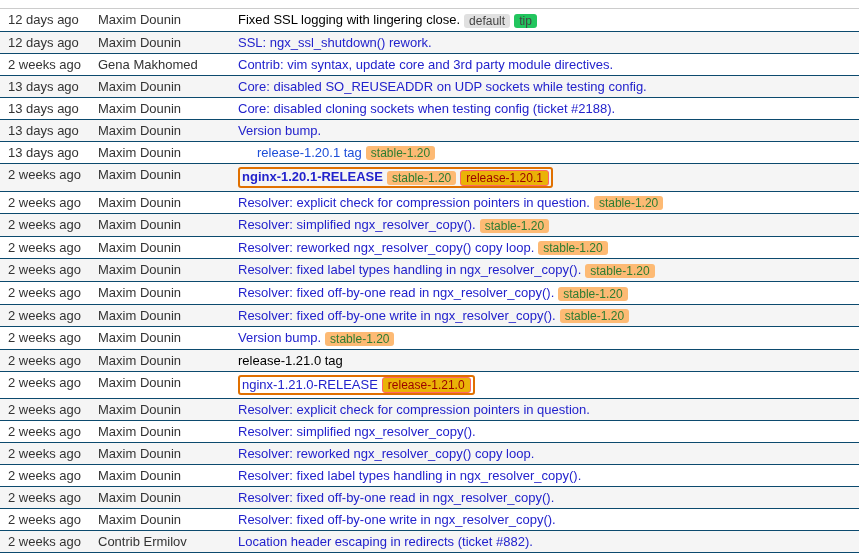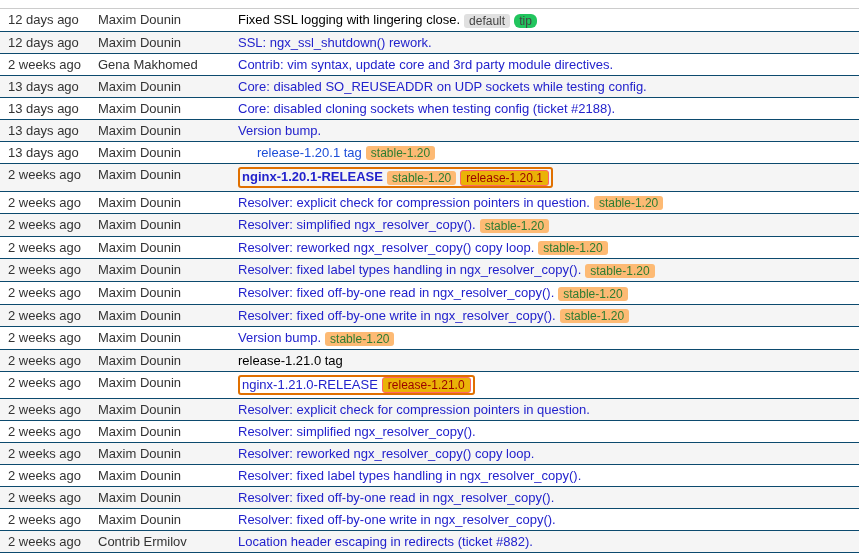--- a/index.html
+++ b/index.html
@@ -42,21 +42,21 @@
       display: inline-block;
       background: #e0e0e0;
       color: #555;
       border-radius: 3px;
       padding: 0px 5px;
       font-size: 12px;
       margin-left: 4px;
       vertical-align: middle;
     }
     .tag-badge.default { background: #e0e0e0; color: #444; }
-    .tag-badge.tip { background: #22c55e; color: #444; border-radius: 6px; }
+    .tag-badge.tip { background: #22c55e; color: #444; }
     .tag-badge.stable { background: #fdba74; color: #2e7d32; }
     .tag-badge.release { background: #eab308; color: #900; border: 1px solid #f66; }
     .outlined {
       display: inline-block;
       border: 2px solid #e07000;
       border-radius: 3px;
       padding: 0 2px;
     }
   </style>
 </head>

